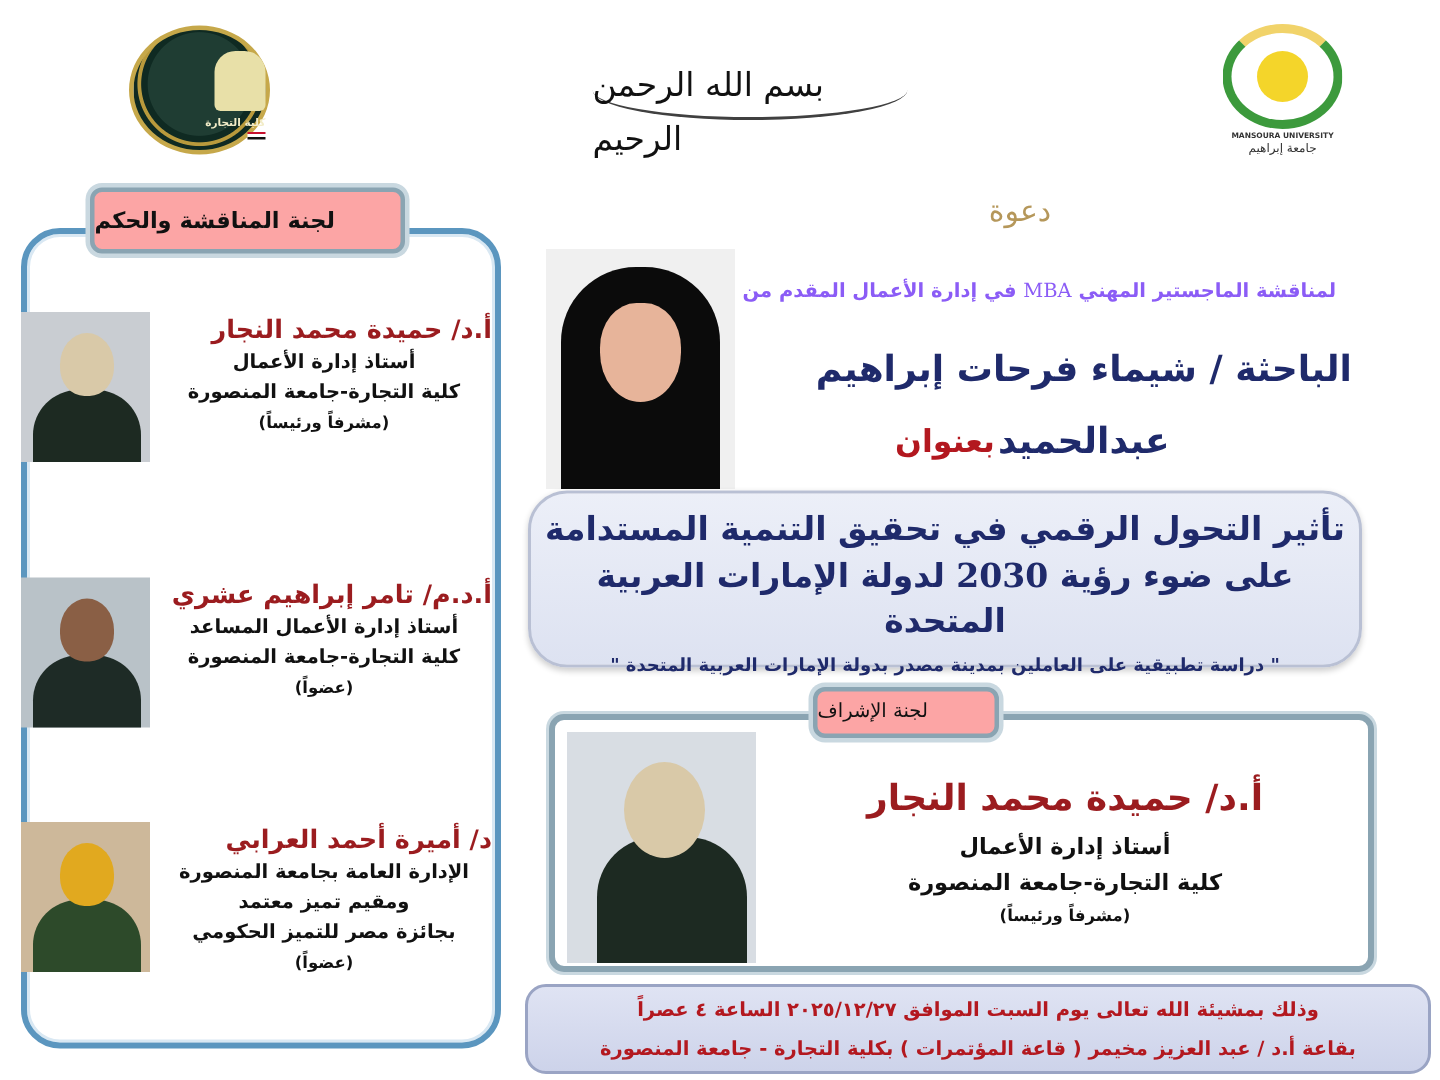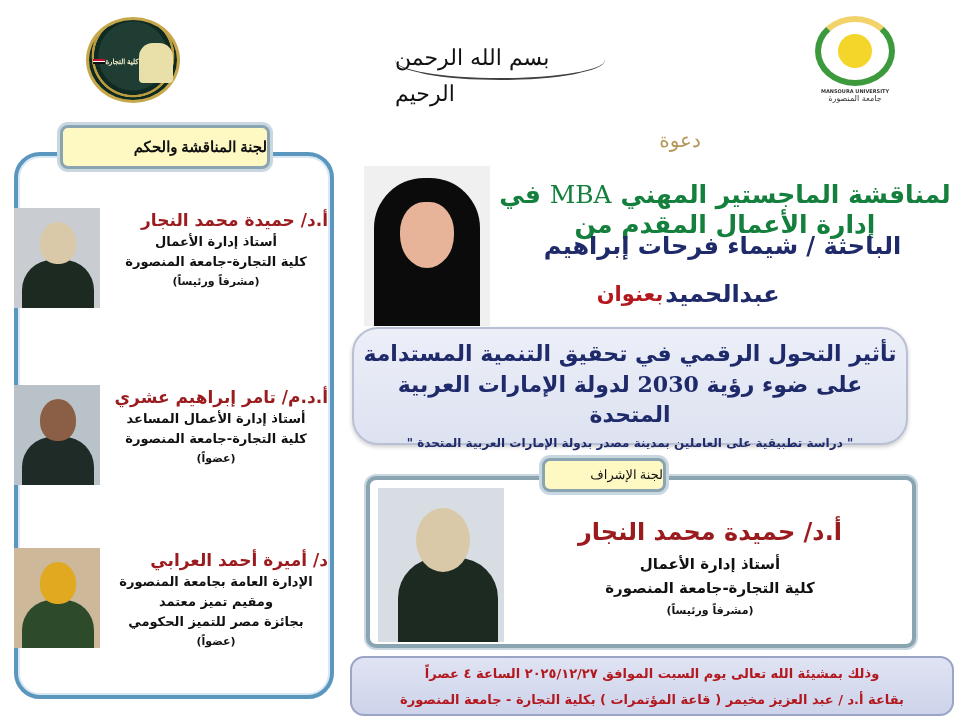--- a/index.html
+++ b/index.html
@@ -6,21 +6,21 @@
   html, body { width: 960px; height: 720px; overflow: hidden; background: #ffffff; }
   body { position: relative; font-family: "DejaVu Sans", sans-serif; direction: rtl; }
 
   .abs { position: absolute; }
 
   
   .logo-commerce {
     left: 86px; top: 17px; width: 94px; height: 86px; border-radius: 50%;
     background: radial-gradient(circle at 50% 45%, #1f3d33 0 55%, #0f2a22 56% 62%, #b99a3c 63% 66%, #0f2a22 67%);
     border: 3px solid #c6a84a;
-    display: flex; align-items: center; justify-content: center; flex-direction: row; font-family: Liberation Serif, serif;
+    display: flex; align-items: flex-start; justify-content: center; flex-direction: column;
   }
   .logo-commerce .statue {
     width: 34px; height: 40px; background: #e8e0a8; border-radius: 14px 14px 4px 4px; margin-top: 6px;
   }
   .logo-commerce .caption {
     font-size: 7px; color: #f2ecc8; font-weight: bold; margin-top: 4px;
   }
   .logo-commerce .flag { width: 12px; height: 5px; margin-top: 2px;
     background: linear-gradient(#c8102e 0 33%, #ffffff 33% 66%, #111 66%); }
 
@@ -50,23 +50,23 @@
   }
 
   
   .jury-panel {
     left: 14px; top: 152px; width: 320px; height: 547px;
     border: 4px solid #5b96bf; border-radius: 26px;
     background: #ffffff;
     box-shadow: inset 0 0 0 2px #d9e8f3;
   }
   .panel-tab {
-    background: #fef9c3; border: 3px solid #8aa4b2; border-radius: 8px;
+    background: #fca5a5; border: 3px solid #8aa4b2; border-radius: 8px;
     box-shadow: 0 0 0 3px #c9d8e0;
-    text-align: right; font-size: 15px; color: #111; font-weight: bold; font-family: Liberation Serif, serif;
+    text-align: left; font-size: 15px; color: #111; font-weight: bold;
   }
   .jury-tab { left: 60px; top: 125px; width: 210px; height: 44px; line-height: 38px; }
 
   .member { position: absolute; left: 14px; width: 318px; }
   .member .photo {
     position: absolute; left: 0; top: 0; width: 86px; height: 100px;
     background: #c9cdd2; overflow: hidden;
   }
   .photo .head { position: absolute; left: 26px; top: 14px; width: 36px; height: 42px; border-radius: 50% 50% 45% 45%; }
   .photo .body { position: absolute; left: 8px; top: 52px; width: 72px; height: 60px; border-radius: 30px 30px 0 0; }
@@ -76,22 +76,22 @@
   .member .role { color: #111; font-weight: bold; font-size: 11px; line-height: 20px; }
 
   
   .researcher-photo {
     left: 364px; top: 166px; width: 126px; height: 160px; background: #f0f0f0; overflow: hidden;
   }
   .researcher-photo .hijab { position: absolute; left: 10px; top: 12px; width: 106px; height: 160px; background: #0b0b0b; border-radius: 50px 50px 0 0; }
   .researcher-photo .face { position: absolute; left: 36px; top: 36px; width: 54px; height: 66px; background: #e7b49a; border-radius: 45% 45% 50% 50%; }
 
   .headline-red {
-    left: 495px; top: 180px; width: 460px; text-align: center;
-    color: #15803d; font-weight: bold; font-size: 25px; line-height: 30px;
+    left: 495px; top: 180px; width: 460px; text-align: left;
+    color: #8b5cf6; font-weight: bold; font-size: 13px; line-height: 30px;
   }
   .headline-red .mba { font-family: "DejaVu Serif", serif; font-weight: normal; }
   .researcher-name {
     left: 500px; top: 222px; width: 445px; text-align: center;
     color: #1f2a6b; font-weight: bold; font-size: 24px; line-height: 48px;
   }
   .titled {
     left: 580px; top: 279px; width: 100px; text-align: center;
     color: #b3181f; font-weight: bold; font-size: 21px; line-height: 30px;
   }
@@ -140,21 +140,21 @@
   <div class="flag"></div>
 </div>
 
 <div class="abs basmala">بسم الله الرحمن الرحيم</div>
 
 <div class="abs logo-mansoura">
   <div class="wreath">
     <div class="sun"></div>
   </div>
   <div class="en">MANSOURA UNIVERSITY</div>
-  <div class="ar">جامعة المنصورة</div>
+  <div class="ar">جامعة إبراهيم</div>
 </div>
 
 <div class="abs dawa">دعوة</div>
 
 <div class="abs jury-panel"></div>
 <div class="abs panel-tab jury-tab">لجنة المناقشة والحكم</div>
 
 <div class="member" style="top:208px;">
   <div class="photo">
     <div class="body" style="background:#1d2a22;"></div>

